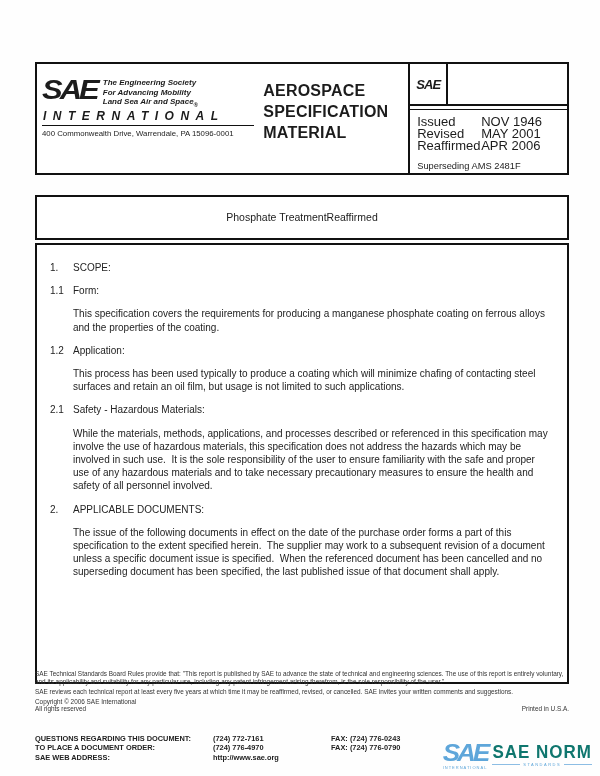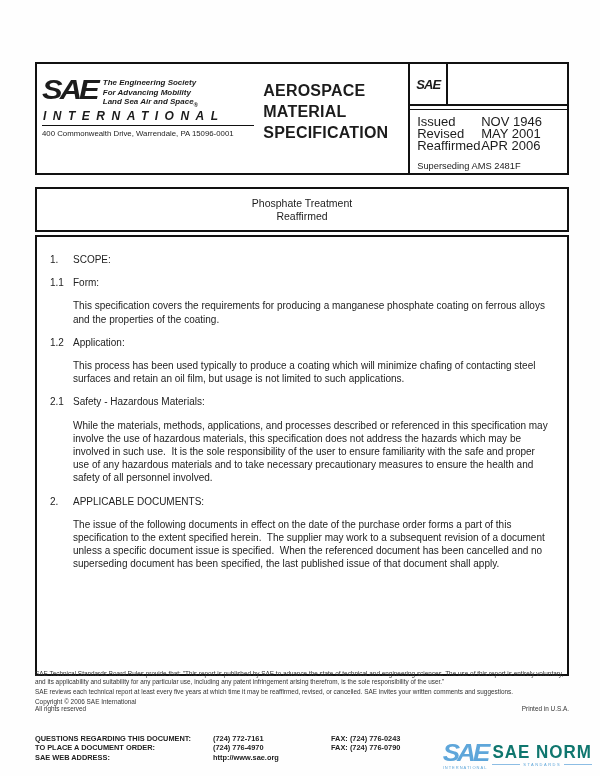--- a/index.html
+++ b/index.html
@@ -36,22 +36,22 @@
     width:38px; border-right:2px solid #111; display:flex; align-items:center; justify-content:center;
     font-weight:bold; font-style:italic; font-size:13px; letter-spacing:-1px;
   }
   .doc-num { flex:1; display:flex; align-items:center; padding-left:9px; font-weight:bold; font-size:11.5px; }
   .doc-dates { border-top:1.5px solid #111; margin-top:3px; padding:6px 6px 0 7px; flex:1; }
   .hist-row { display:grid; grid-template-columns:64px 1fr; font-size:13px; line-height:12px; }
   .superseding { font-size:9.3px; margin-top:9px; }
 
   
   .title-box {
-    border:2px solid #111; margin-top:12px; height:45px; background:#fff;
-    display:flex; flex-direction:column; align-items:center; justify-content:center;
+    border:2px solid #111; margin-top:20px; height:45px; background:#fff;
+    display:flex; flex-direction:row; align-items:center; justify-content:center;
     font-size:10.5px; line-height:13px; text-align:center;
   }
 
   
   .body-box {
     border:2px solid #111; margin-top:3px; height:441px; background:#fff;
     padding:16px 12px 0 13px; overflow:hidden;
     font-size:10px; line-height:13.2px; color:#232323;
   }
   .sec-row { display:flex; margin-bottom:10px; }
@@ -101,22 +101,22 @@
             <div>For Advancing Mobility</div>
             <div><span>Land Sea Air and Space</span><span class="reg">®</span></div>
           </div>
         </div>
         <div class="intl">INTERNATIONAL</div>
         <div class="addr">400 Commonwealth Drive, Warrendale, PA 15096-0001</div>
       </div>
 
       <div class="hdr-mid">
         <div class="doc-type">AEROSPACE</div>
+        <div class="doc-type">SPECIFICATION</div>
         <div class="doc-type">MATERIAL</div>
-        <div class="doc-type">SPECIFICATION</div>
       </div>
 
       <div class="hdr-right">
         <div class="doc-top">
           <div class="sae-small">SAE</div>
         </div>
         <div class="doc-dates">
           <div class="hist-row">
             <span>Issued</span>
             <span>NOV 1946</span>

